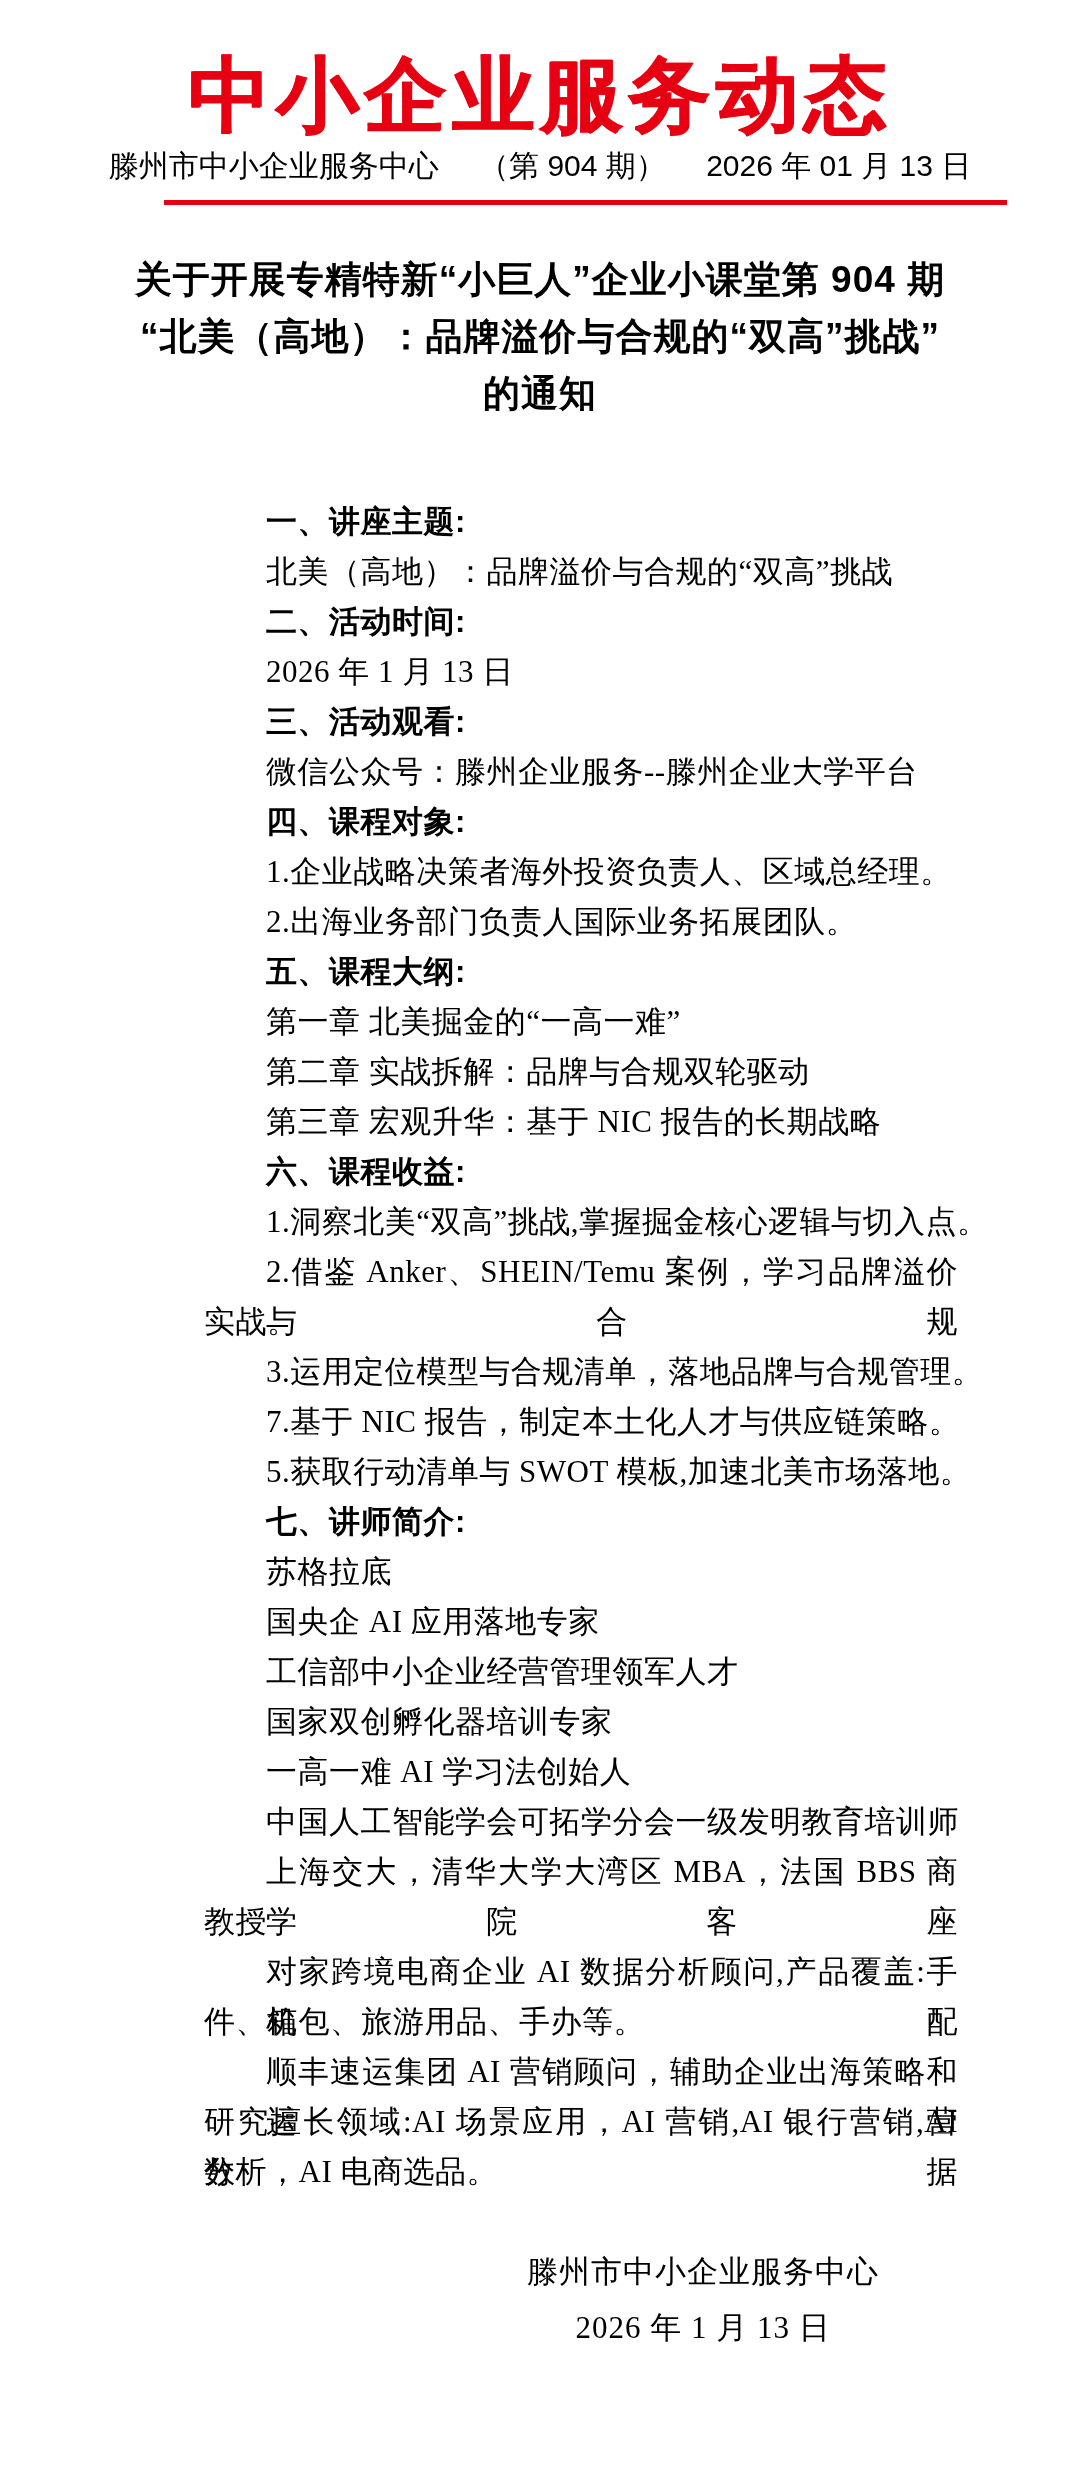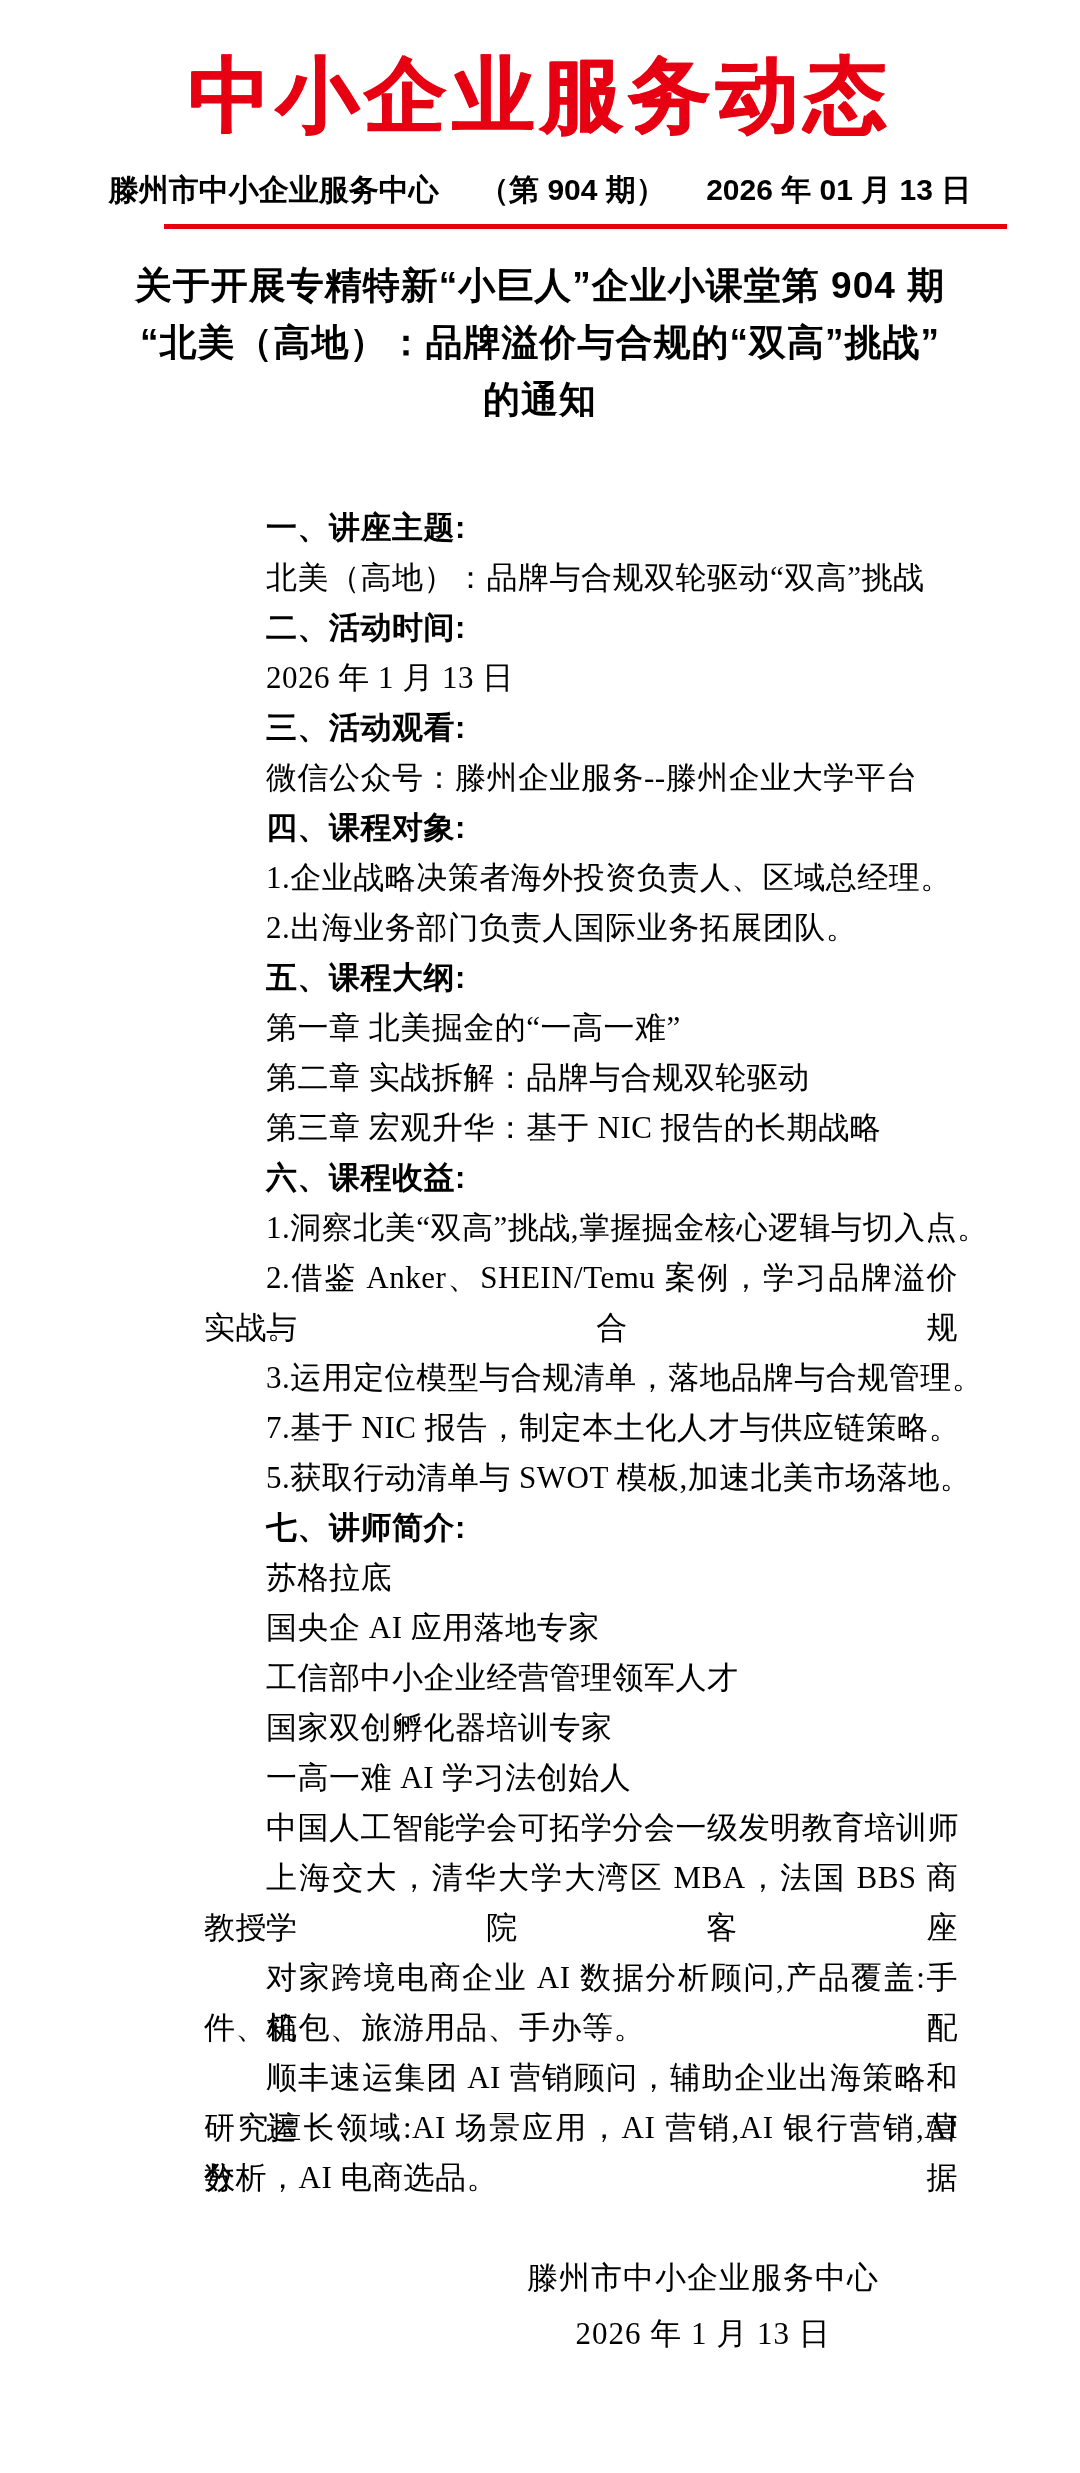--- a/index.html
+++ b/index.html
@@ -19,38 +19,37 @@
     margin:0;
     text-align:center;
     font-size:82px;
     line-height:104px;
     font-weight:900;
     letter-spacing:6px;
     font-family:"DejaVu Serif","Liberation Serif",serif;
     text-shadow:1.5px 0 0 currentColor, 0 1px 0 currentColor;
   }
   .mast-sub{
-    margin-top:24px;
     text-align:center;
     font-size:30px;
     line-height:40px;
-    font-weight:bold;
+    font-weight:normal;
     font-family:"Liberation Sans","DejaVu Sans",sans-serif;
     white-space:nowrap;
   }
   .mast-sub .seg{margin:0 16px;}
   .red-rule{
     margin-top:14px;
     margin-left:126px;
     width:843px;
     height:5px;
   }
   
   .doc-title{
-    margin-top:28px;
+    margin-top:46px;
     text-align:center;
     font-size:37px;
     line-height:57px;
     font-weight:bold;
     font-family:"Liberation Sans","DejaVu Sans",sans-serif;
     letter-spacing:1px;
   }
   
   .doc-body{
     margin-top:75px;
@@ -102,21 +101,21 @@
   </header>
 
   <section class="doc-title">
     <div>关于开展专精特新“小巨人”企业小课堂第 904 期</div>
     <div>“北美（高地）：品牌溢价与合规的“双高”挑战”</div>
     <div>的通知</div>
   </section>
 
   <main class="doc-body" id="body-lines">
       <div class="line heading indent">一、讲座主题:</div>
-      <div class="line indent">北美（高地）：品牌与合规双轮驱动“双高”挑战</div>
+      <div class="line indent">北美（高地）：品牌溢价与合规的“双高”挑战</div>
       <div class="line heading indent">二、活动时间:</div>
       <div class="line indent">2026 年 1 月 13 日</div>
       <div class="line heading indent">三、活动观看:</div>
       <div class="line indent">微信公众号：滕州企业服务--滕州企业大学平台</div>
       <div class="line heading indent">四、课程对象:</div>
       <div class="line indent">1.企业战略决策者海外投资负责人、区域总经理。</div>
       <div class="line indent">2.出海业务部门负责人国际业务拓展团队。</div>
       <div class="line heading indent">五、课程大纲:</div>
       <div class="line indent">第一章 北美掘金的“一高一难”</div>
       <div class="line indent">第二章 实战拆解：品牌与合规双轮驱动</div>

